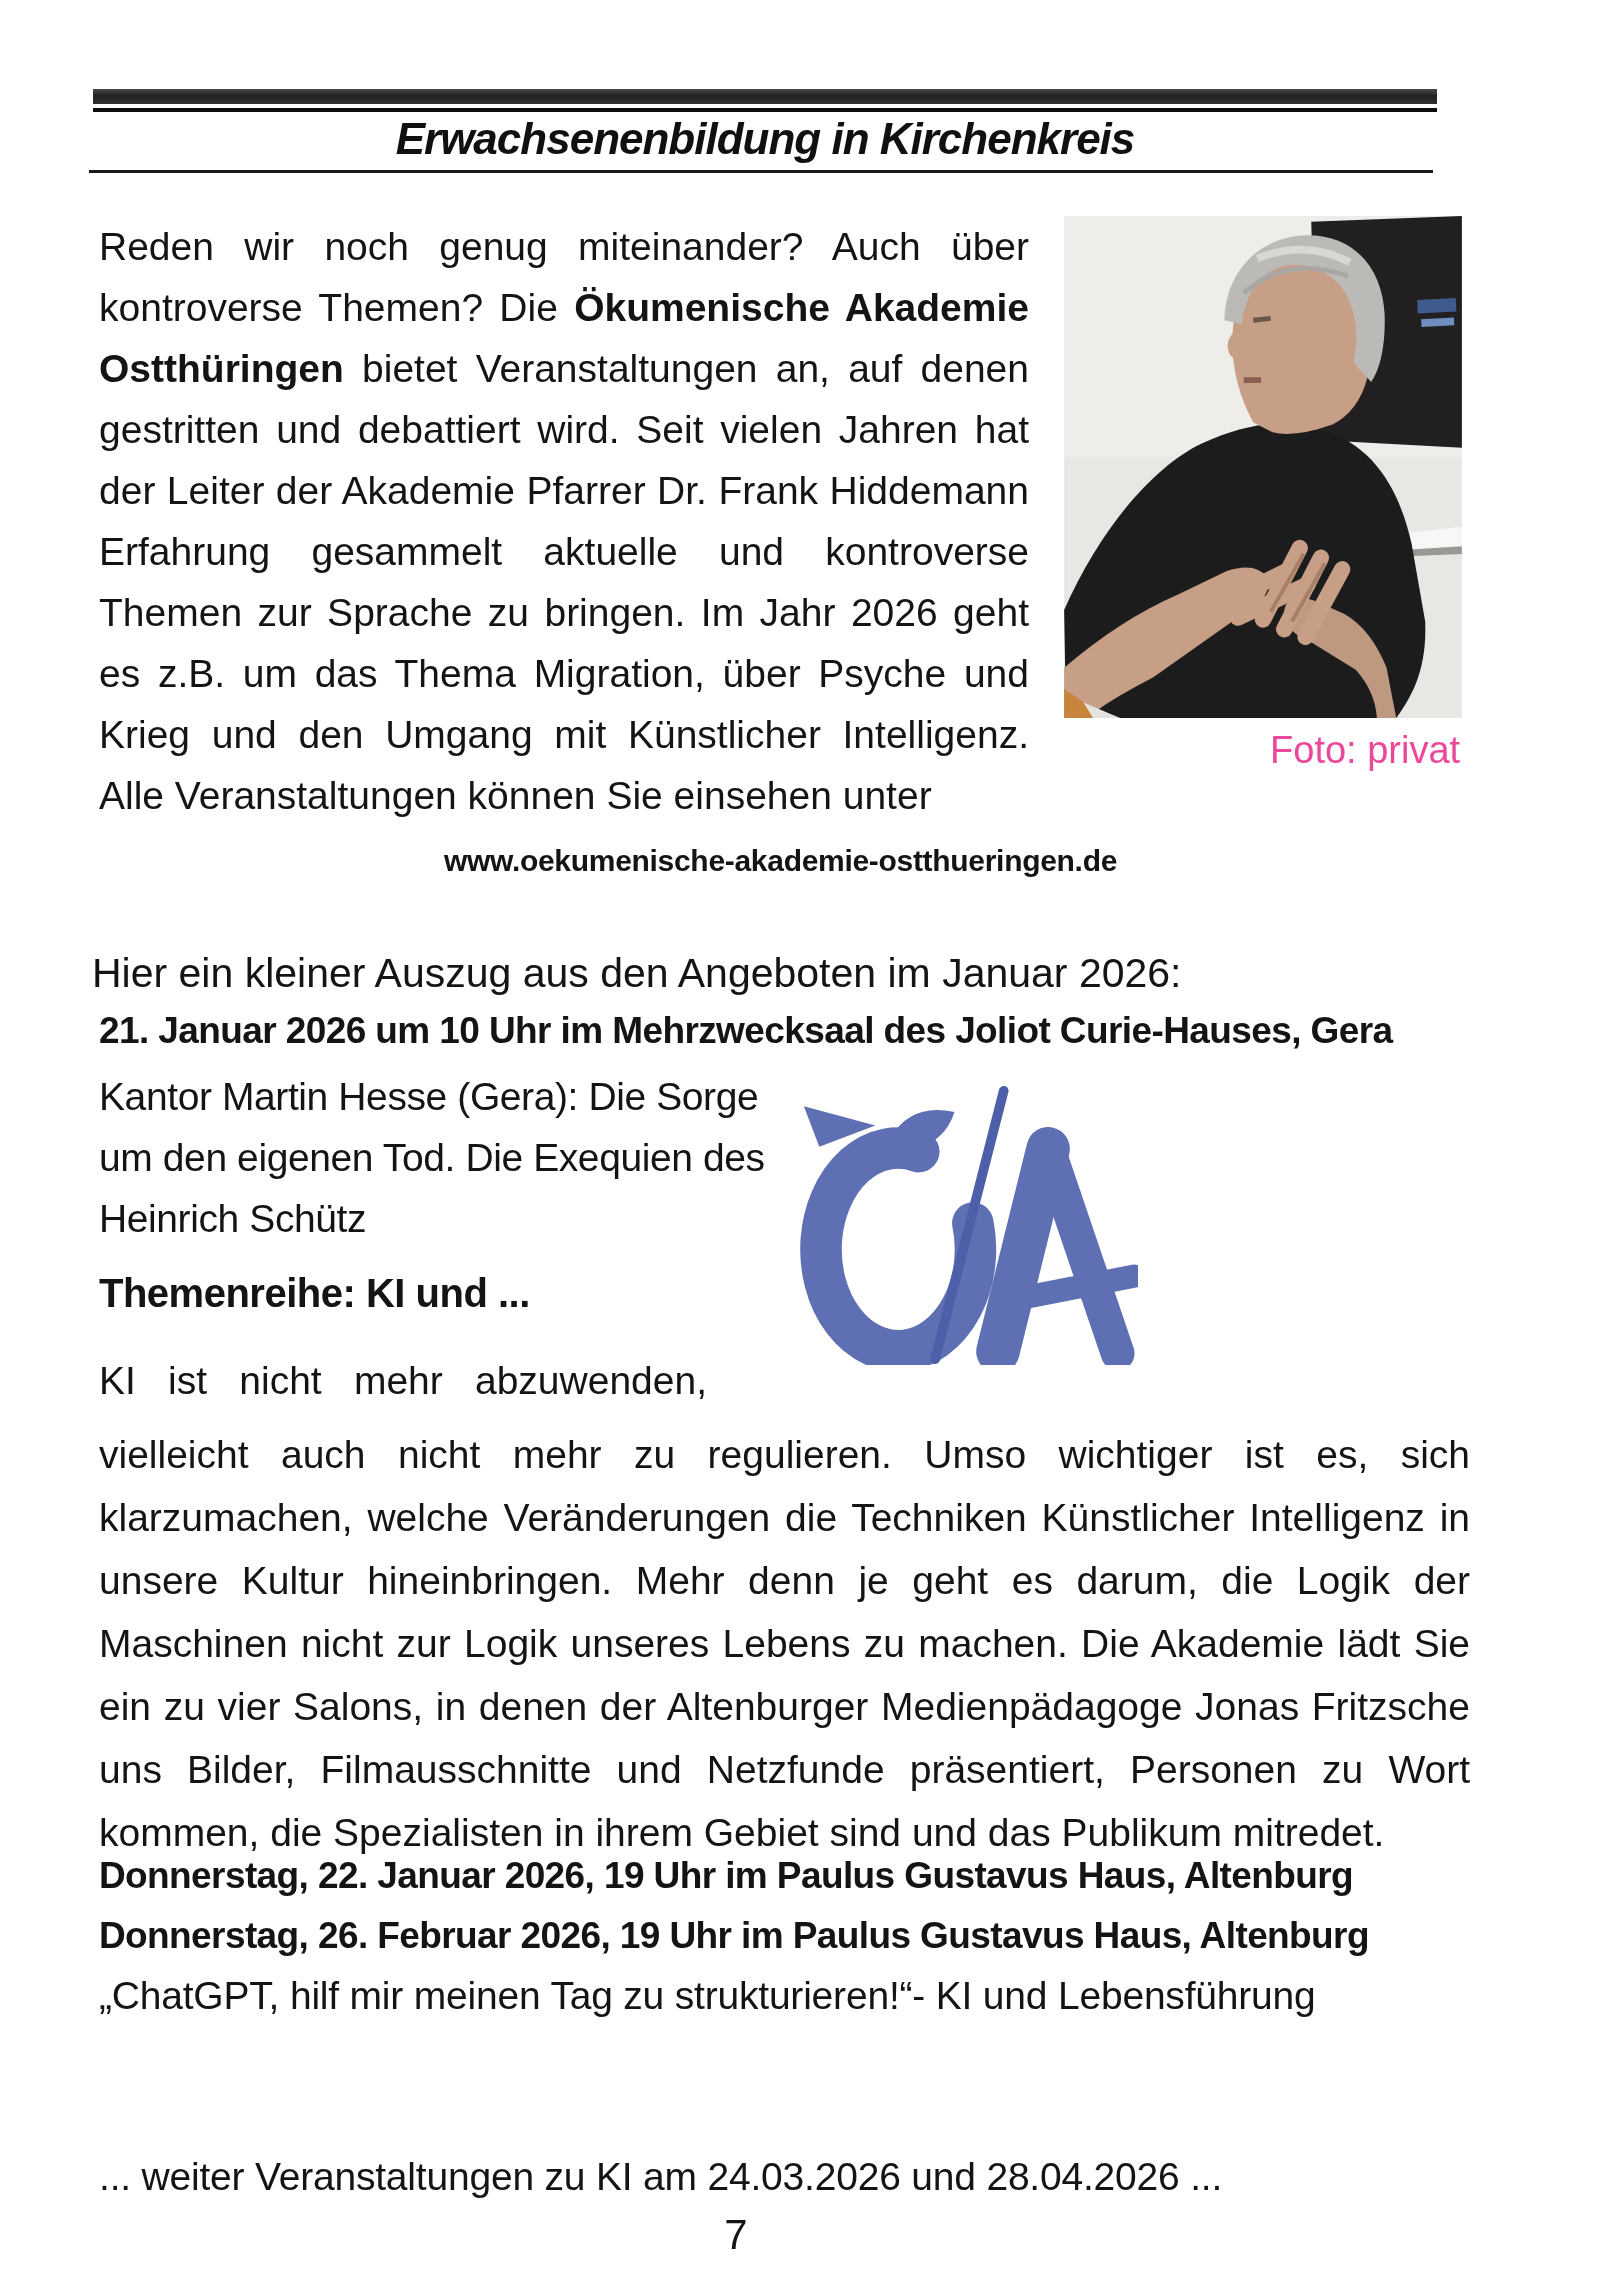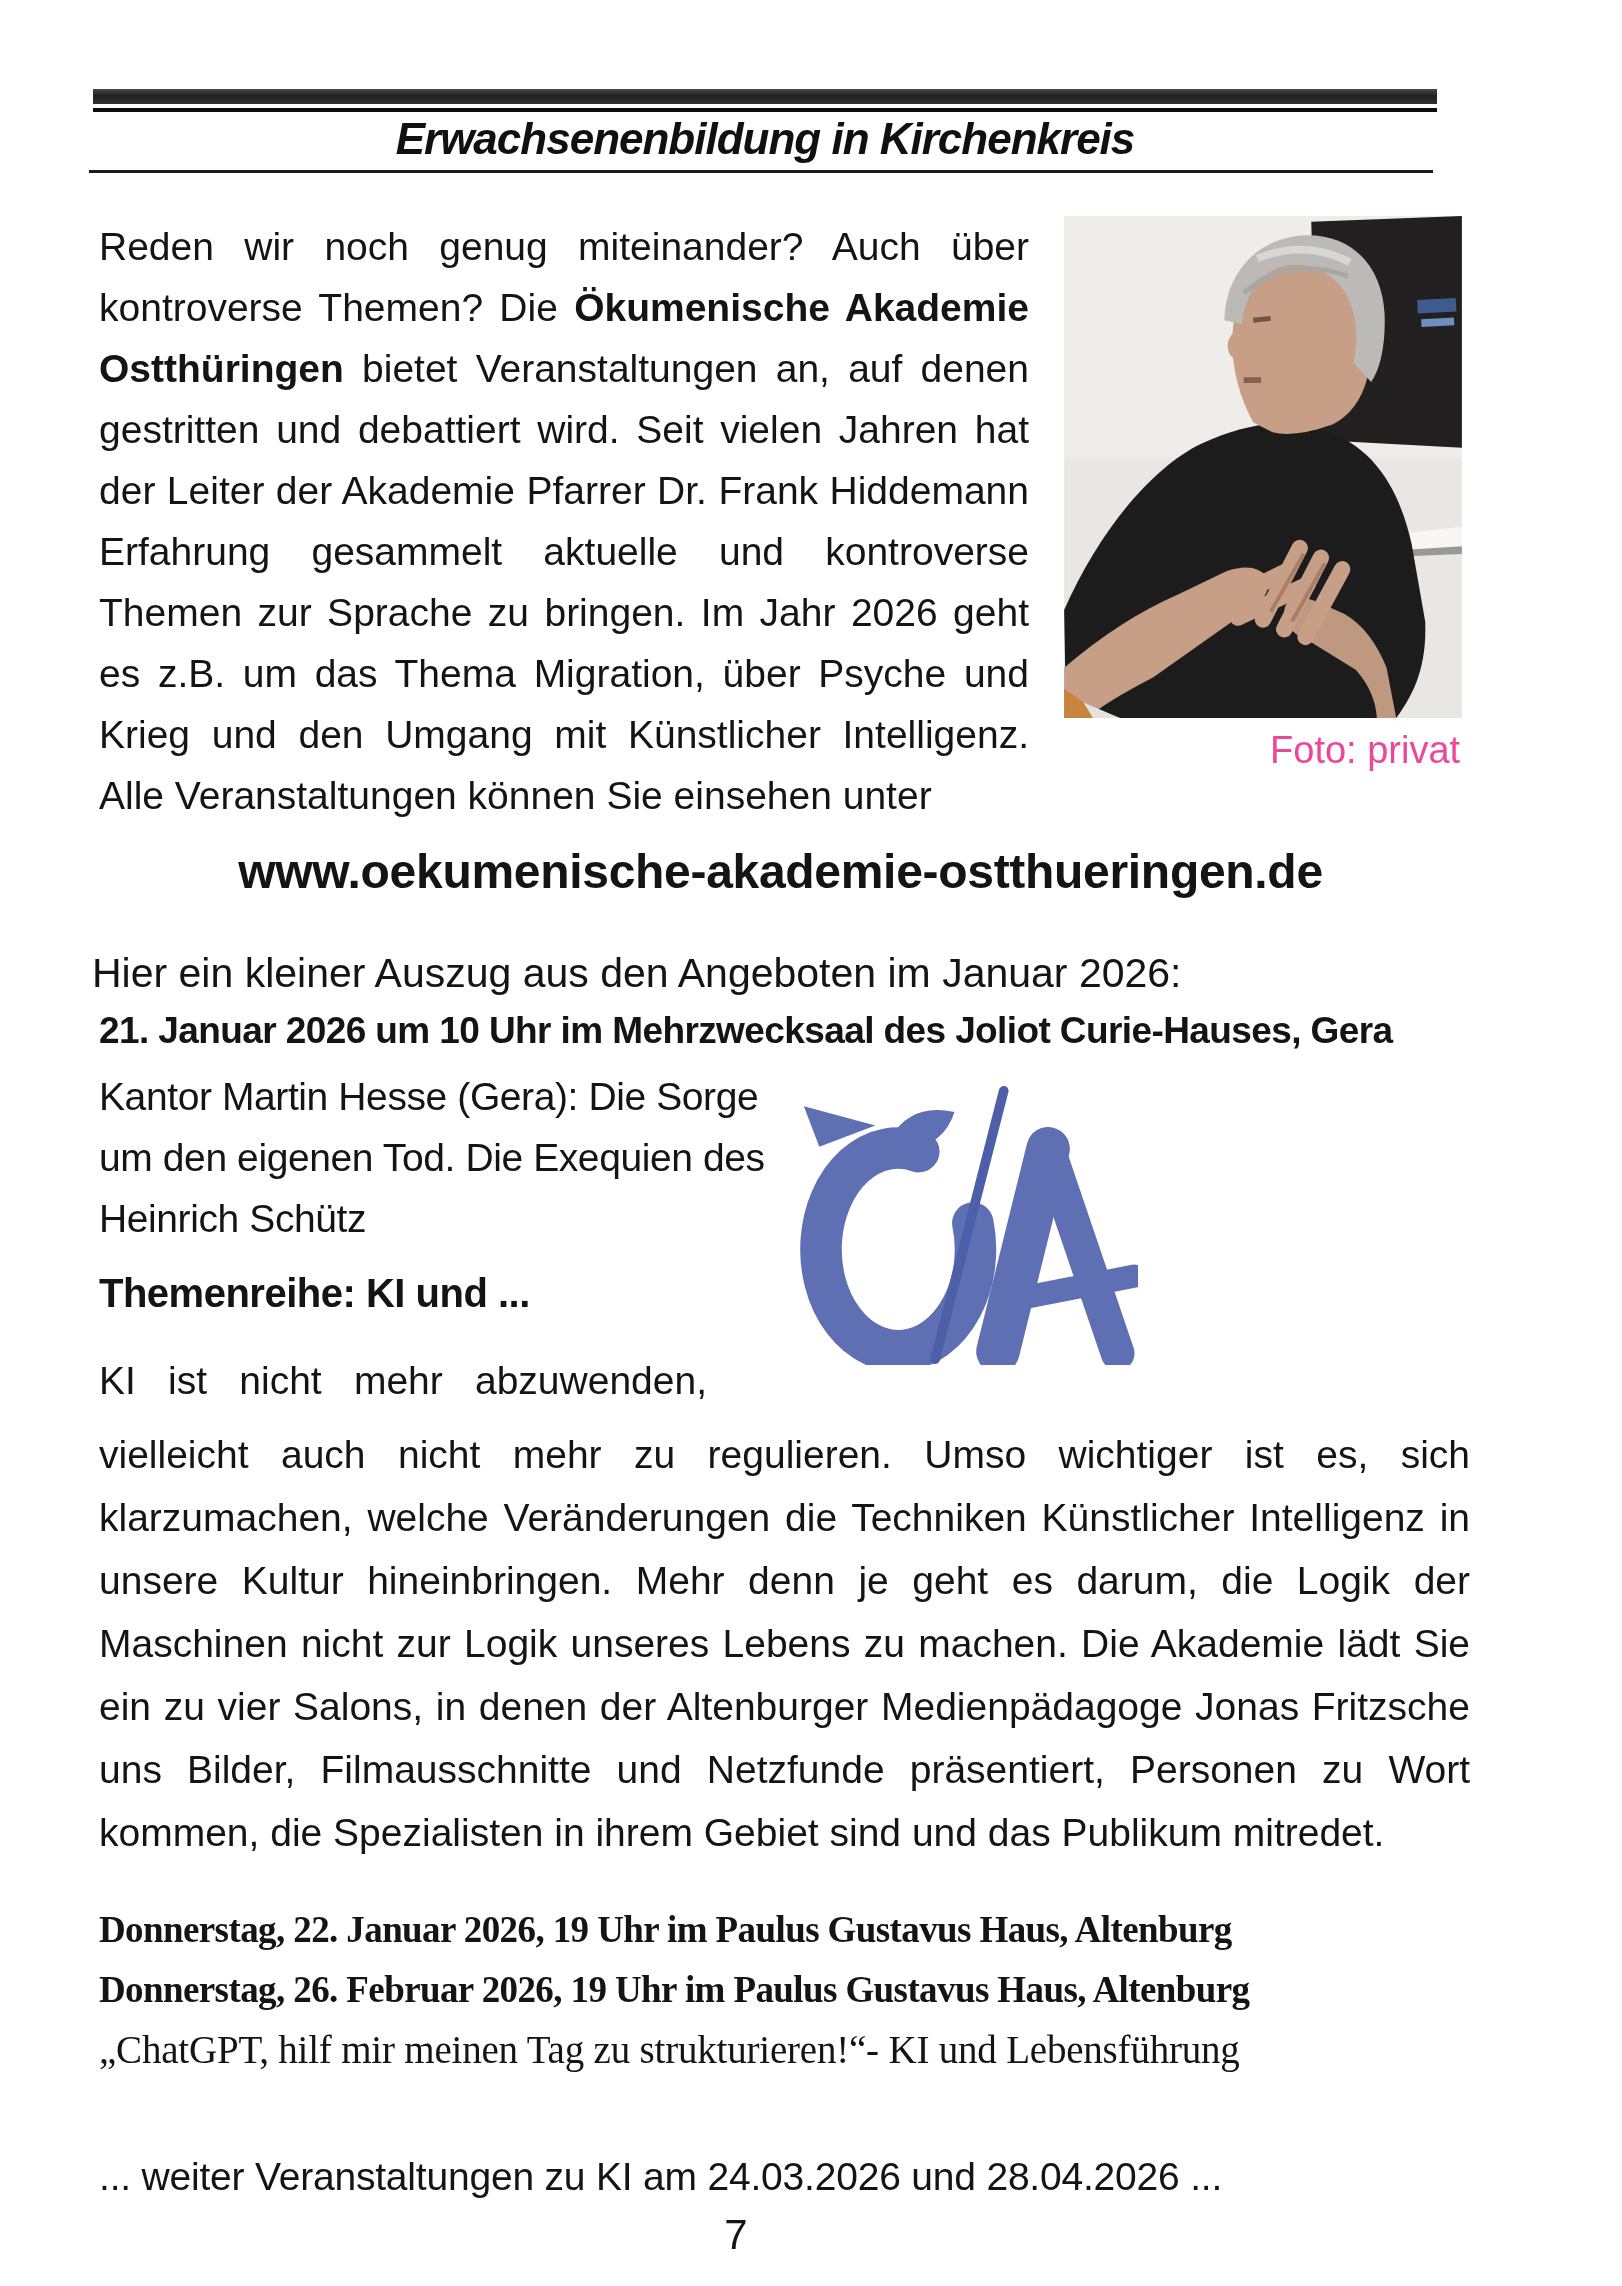--- a/index.html
+++ b/index.html
@@ -31,21 +31,21 @@
   .intro{
     position:absolute; left:99px; top:216px; width:1363px;
     font-size:39px; line-height:61px; text-align:justify;
   }
   .photo-fig{ float:right; width:398px; margin-left:35px; margin-bottom:3.9px; }
   .photo-svg{ display:block; width:398px; height:502px; }
   .photo-caption{ font-size:38px; line-height:44px; text-align:right; padding-right:1.9px; margin-top:9.7px; color:#ec4899;}
   
   .url-line{
     position:absolute; left:99px; top:844px; width:1363px;
-    text-align:center; font-weight:bold; font-size:48px; letter-spacing:-0.3px;
+    text-align:center; font-weight:bold; font-size:30px; letter-spacing:-0.3px;
   }
   .excerpt-intro{ position:absolute; left:92px; top:950px; font-size:41px; }
   .bold-line{ font-weight:bold; font-size:37px; letter-spacing:-0.6px; white-space:nowrap; }
   .event1-title{ position:absolute; left:99px; top:1010px; }
   
   .kantor{ position:absolute; left:99px; top:1066px; width:714px; font-size:39px; line-height:61px; }
   .kantor div{ white-space:nowrap; letter-spacing:-0.4px; }
   .logo{ position:absolute; left:798px; top:1085px; width:682px; height:290px; }
   .logo-mark{ position:absolute; left:0; top:0; width:340px; height:280px; }
   .logo-text{
@@ -58,21 +58,21 @@
   
   .ki-first{
     position:absolute; left:99px; top:1359px; width:608px;
     font-size:39px; text-align:justify; text-align-last:justify;
   }
   .ki-rest{
     position:absolute; left:99px; top:1423px; width:1371px;
     font-size:39px; line-height:63px; text-align:justify;
   }
   
-  .events{ position:absolute; left:99px; top:1900px; width:1381px; font-size:39px; line-height:60px;font-family:Liberation Serif, serif; }
+  .events{ position:absolute; left:99px; top:1846px; width:1381px; font-size:39px; line-height:60px; }
   .events .sub{ letter-spacing:-0.2px; }
   .footer-line{ position:absolute; left:99px; top:2155px; font-size:39px; letter-spacing:-0.2px; }
   .page-num{ position:absolute; left:99px; top:2211px; width:1274px; text-align:center; font-size:42px; }
 </style>
 </head>
 <body>
 
 <div class="header-bar"></div>
 <div class="header-thinline"></div>
 <div class="header-title">Erwachsenenbildung in Kirchenkreis</div>

